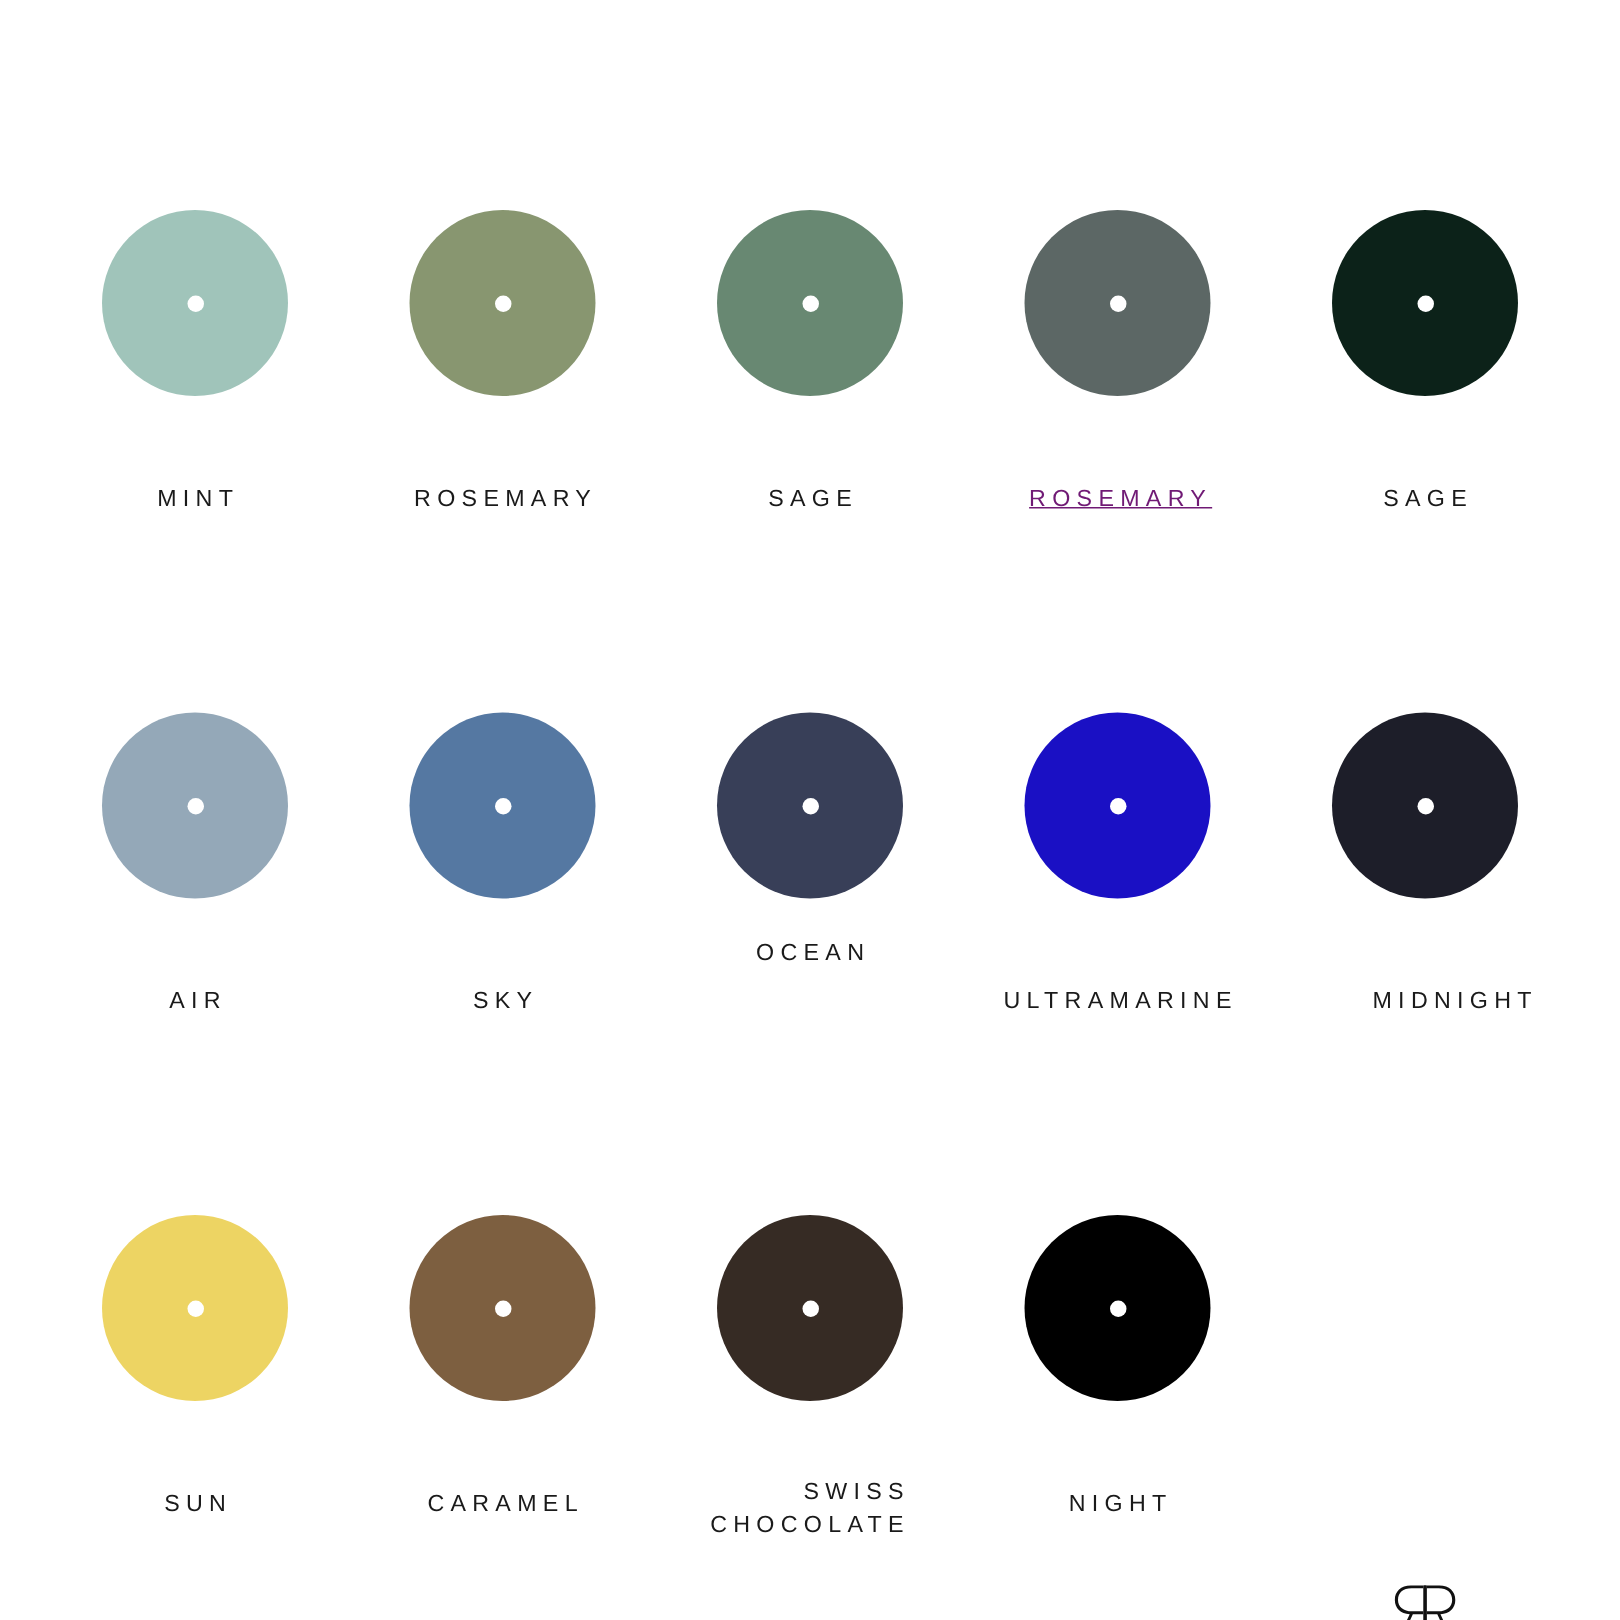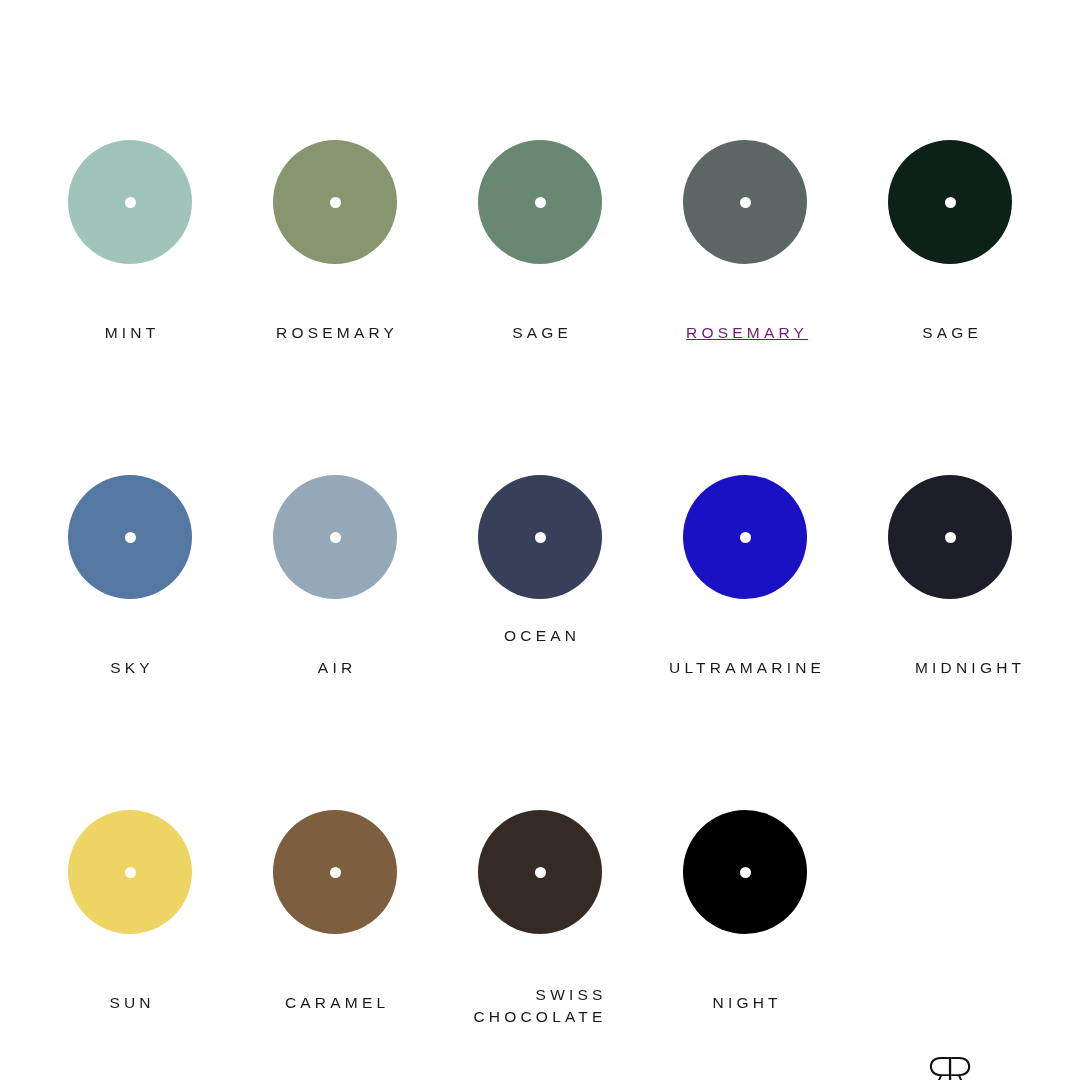--- a/index.html
+++ b/index.html
@@ -123,34 +123,34 @@
       <div class="swatch-disc-wrap">
         <div class="swatch-disc" style="background: rgb(12, 34, 25);">
           <div class="swatch-hole"></div>
         </div>
       </div>
       <div class="swatch-label" style="color: rgb(26, 26, 26);">SAGE</div>
     </div>
 
     <div class="swatch-cell">
       <div class="swatch-disc-wrap">
+        <div class="swatch-disc" style="background: rgb(148, 168, 184);">
+          <div class="swatch-hole"></div>
+        </div>
+      </div>
+      <div class="swatch-label" style="color: rgb(26, 26, 26);">AIR</div>
+    </div>
+
+    <div class="swatch-cell">
+      <div class="swatch-disc-wrap">
         <div class="swatch-disc" style="background: rgb(85, 120, 162);">
           <div class="swatch-hole"></div>
         </div>
       </div>
       <div class="swatch-label" style="color: rgb(26, 26, 26);">SKY</div>
-    </div>
-
-    <div class="swatch-cell">
-      <div class="swatch-disc-wrap">
-        <div class="swatch-disc" style="background: rgb(148, 168, 184);">
-          <div class="swatch-hole"></div>
-        </div>
-      </div>
-      <div class="swatch-label" style="color: rgb(26, 26, 26);">AIR</div>
     </div>
 
     <div class="swatch-cell">
       <div class="swatch-disc-wrap">
         <div class="swatch-disc" style="background: rgb(56, 63, 88);">
           <div class="swatch-hole"></div>
         </div>
       </div>
       <div class="swatch-label" style="color: rgb(26, 26, 26); margin-top: 26px;">OCEAN</div>
     </div>

